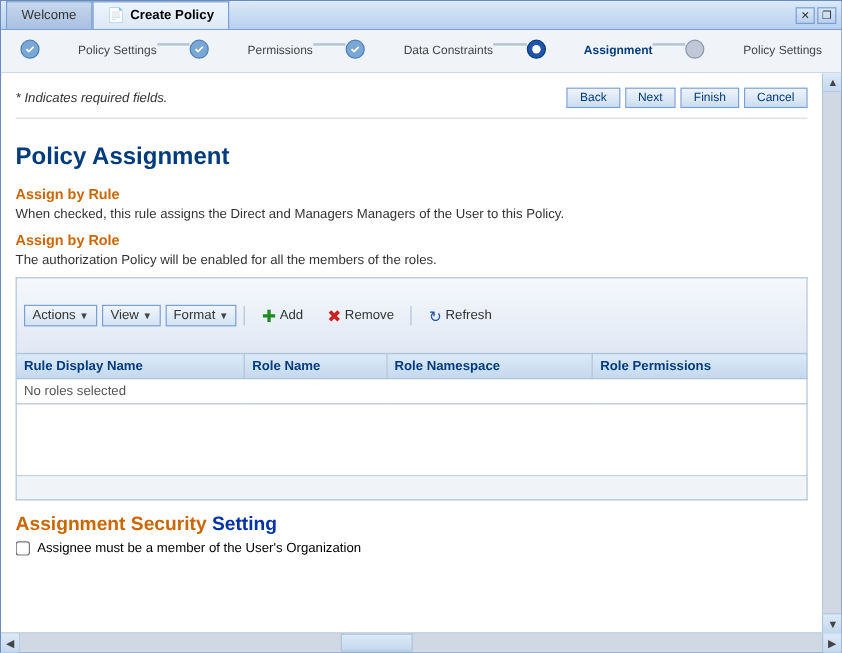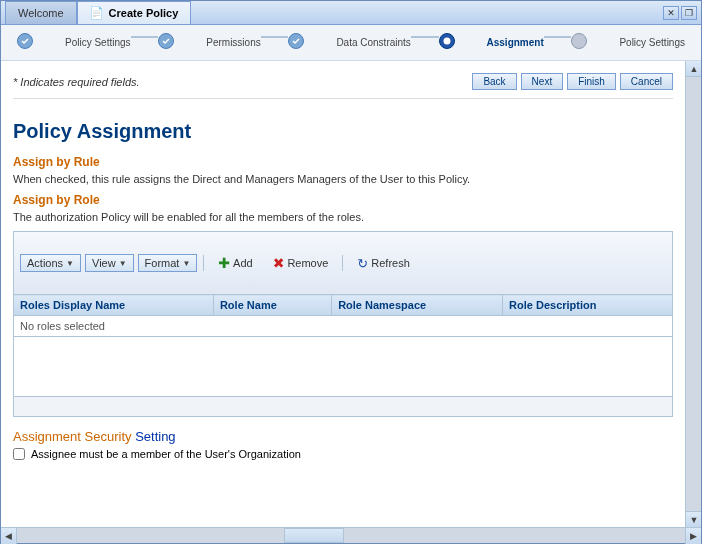--- a/index.html
+++ b/index.html
@@ -392,22 +392,22 @@
       position: absolute;
       left: 40%;
       width: 60px;
       height: 100%;
       background: linear-gradient(to bottom, #dce9f7, #c4d8ee);
       border: 1px solid #b0c4d8;
     }
 
     
     .security-title {
-      font-size: 13px;
-      font-weight: normal;
+      font-size: 16px;
+      font-weight: bold;
       margin: 12px 0 4px 0;
     }
 
     .security-title .orange { color: #cc6600; }
     .security-title .blue { color: #0033aa; }
 
     .dropdown-arrow {
       font-size: 8px;
       color: #444;
     }
@@ -538,24 +538,24 @@
         <div class="toolbar-sep"></div>
         <button class="toolbar-btn-flat">
           <span class="icon-blue">↻</span>
           <span>Refresh</span>
         </button>
       </div>
 
       <table class="data-table">
         <thead>
           <tr>
-            <th>Roles Display Name</th>
+            <th>Rule Display Name</th>
             <th>Role Name</th>
             <th>Role Namespace</th>
-            <th>Role Description</th>
+            <th>Role Permissions</th>
           </tr>
         </thead>
         <tbody>
           <tr>
             <td colspan="4" class="table-empty-msg">No roles selected</td>
           </tr>
           <tr style="height:60px;">
             <td colspan="4"></td>
           </tr>
         </tbody>

